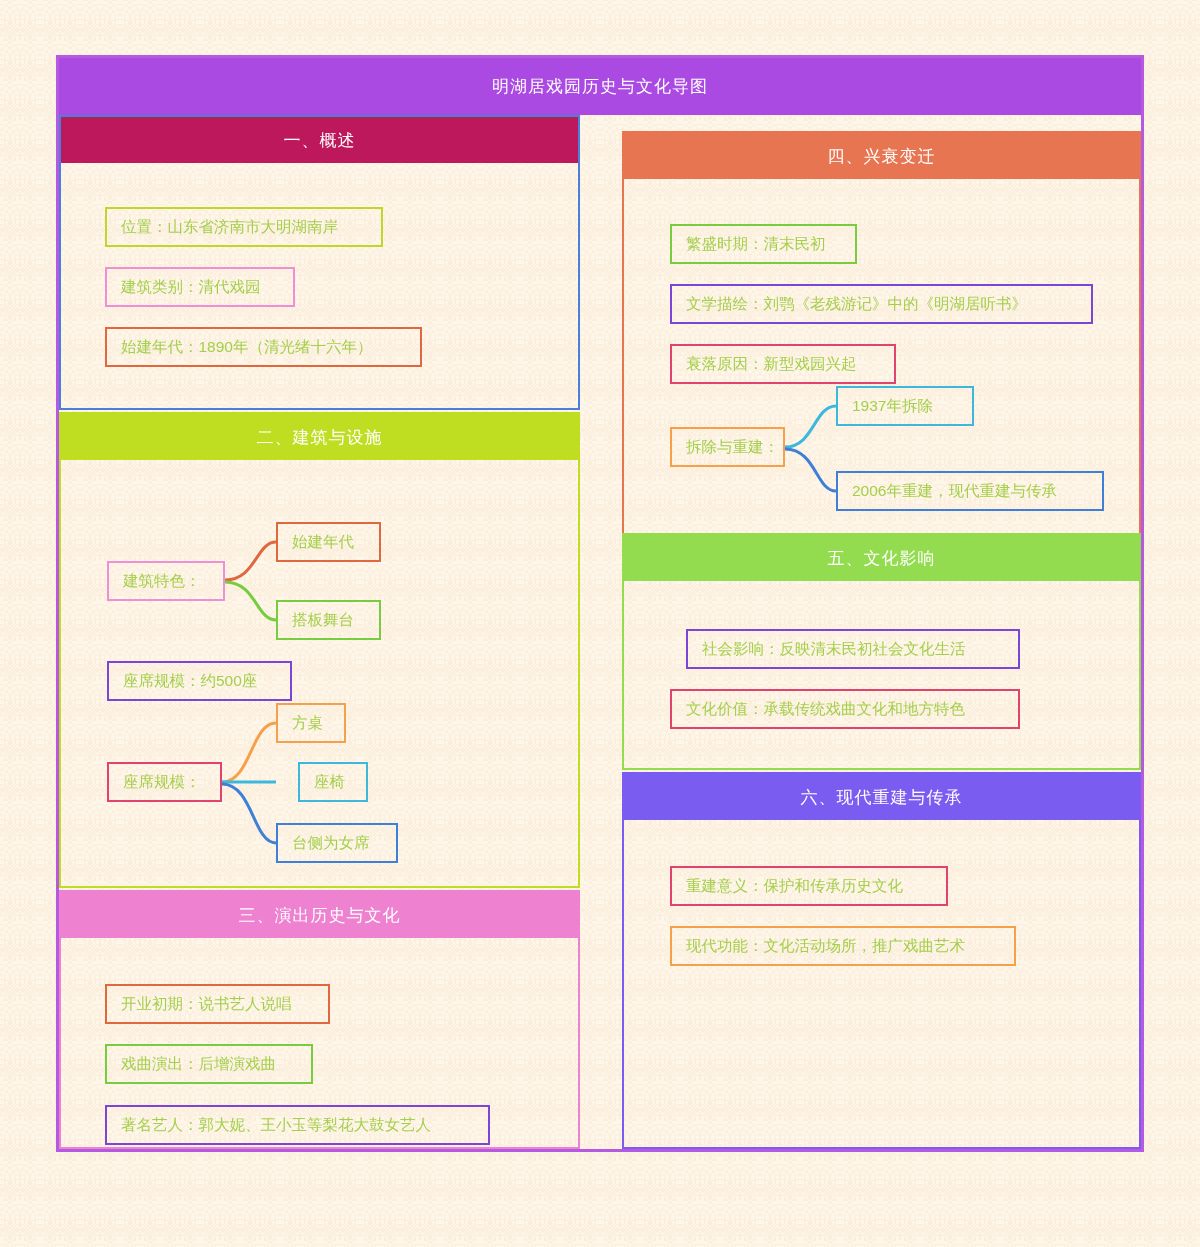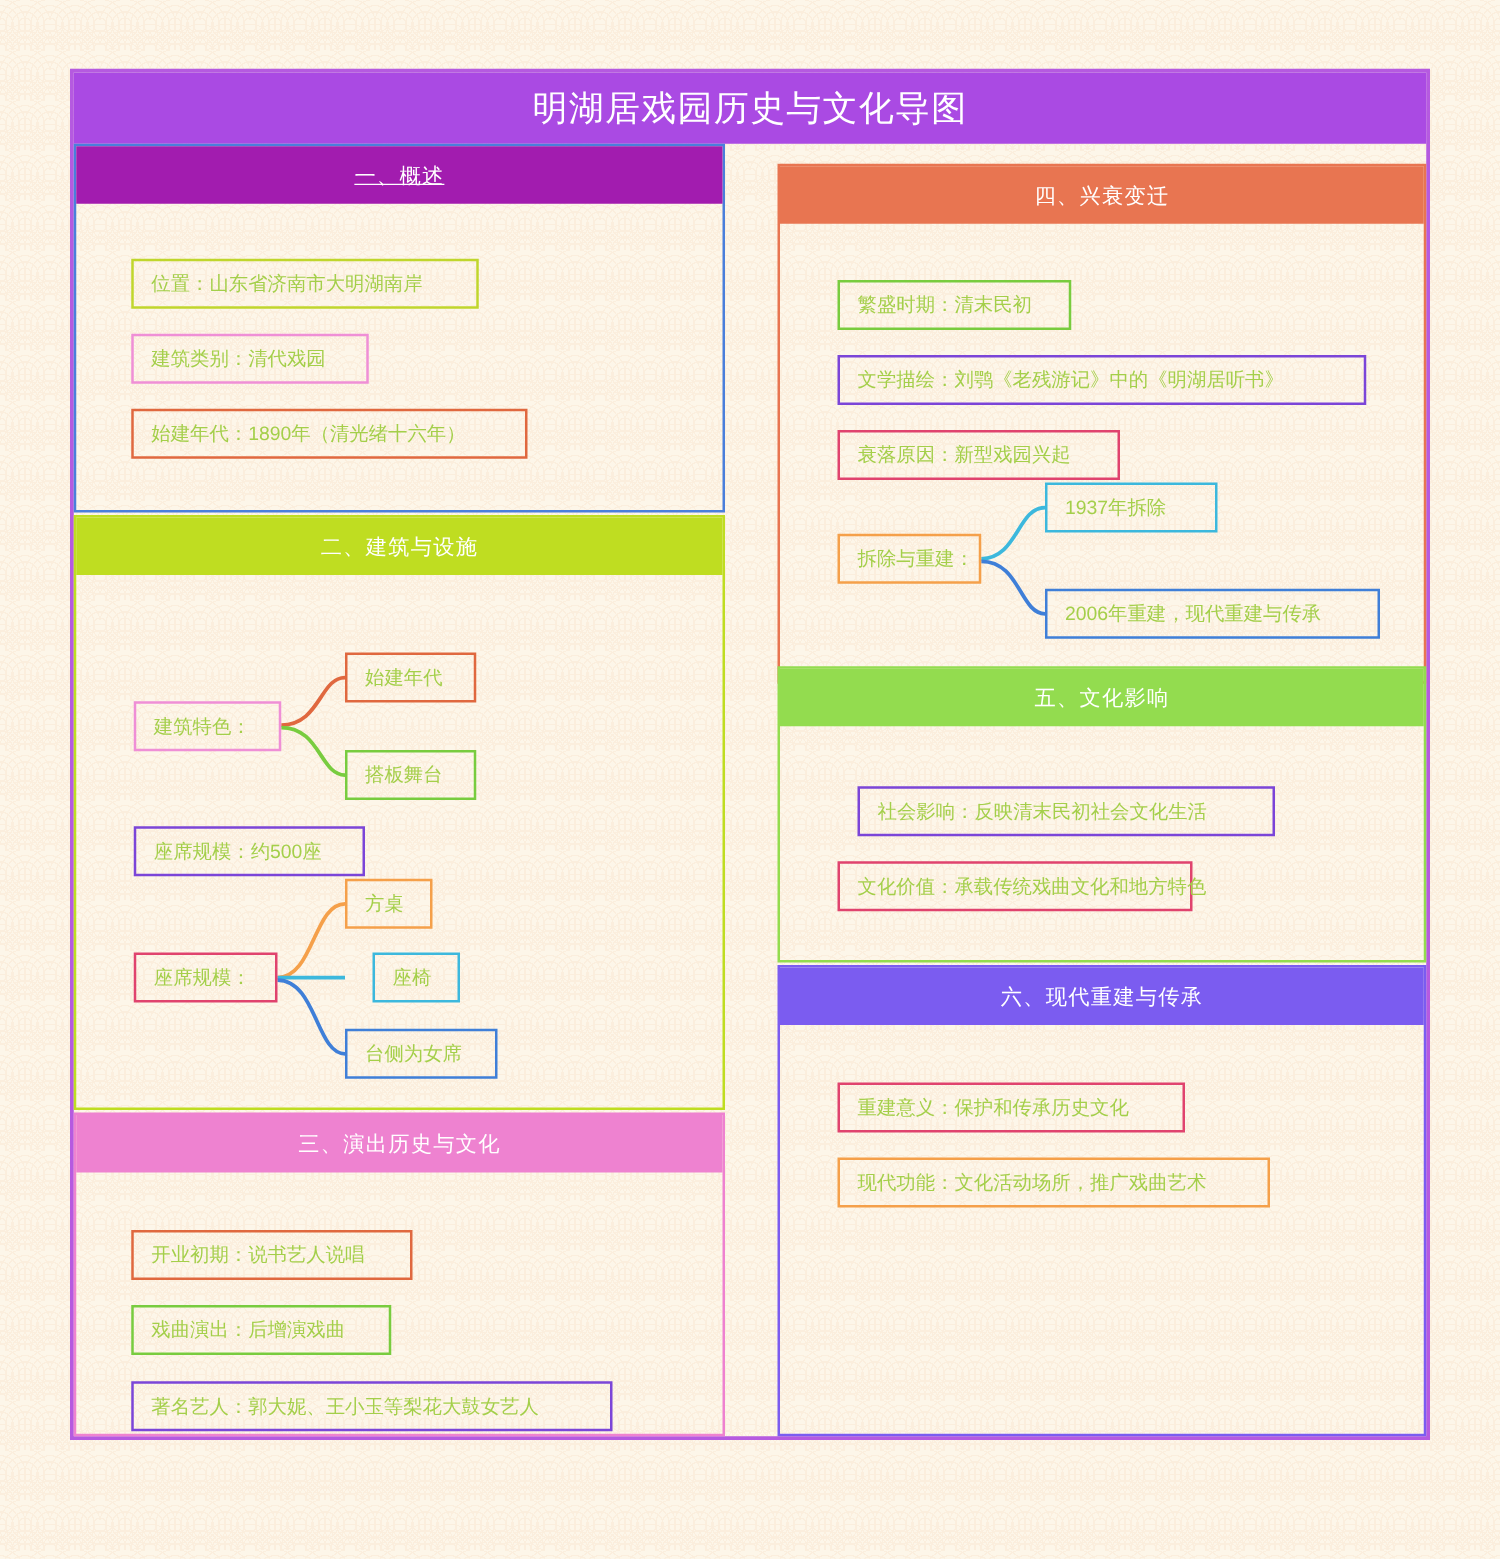--- a/index.html
+++ b/index.html
@@ -39,21 +39,21 @@
 
   .map-frame{
     position:absolute;left:56px;top:55px;width:1088px;height:1097px;
     border:3px solid #b55ae0;box-sizing:border-box;
   }
 
   .map-title{
     position:absolute;left:59px;top:58px;width:1082px;height:57px;
     background:#aa4ae3;color:#fff;
     display:flex;align-items:center;justify-content:center;
-    font-size:28px;letter-spacing:1px;
+    font-size:17px;letter-spacing:1px;
   }
 
   .column{position:absolute;}
   .col-left{left:59px;top:115px;width:521px;height:1034px;}
   .col-right{left:622px;top:115px;width:519px;height:1034px;}
 
   .section{position:absolute;left:0;width:100%;box-sizing:border-box;border:2px solid;}
   .sec-head{
     height:46px;display:flex;align-items:center;justify-content:center;
     color:#fff;font-size:17px;letter-spacing:1px;
@@ -74,21 +74,21 @@
 
 <div class="canvas">
 
   <div class="map-frame"></div>
 
   <div class="map-title">明湖居戏园历史与文化导图</div>
 
   <div class="column col-left">
 
     <div class="section" style="top:0;height:295px;border-color:#4a7fdb;">
-      <div class="sec-head" style="background:#a21caf;text-decoration:underline;">一、概述</div>
+      <div class="sec-head" style="background:#be185d;">一、概述</div>
       <div class="sec-body" style="height:245px;">
         <div class="node" style="left:44px;top:44px;width:278px;height:40px;border-color:#c0d62c;">位置：山东省济南市大明湖南岸</div>
         <div class="node" style="left:44px;top:104px;width:190px;height:40px;border-color:#ef8fd6;">建筑类别：清代戏园</div>
         <div class="node" style="left:44px;top:164px;width:317px;height:40px;border-color:#e0683f;">始建年代：1890年（清光绪十六年）</div>
       </div>
     </div>
 
     <div class="section" style="top:297px;height:476px;border-color:#bfdd21;">
       <div class="sec-head" style="background:#bfdd21;">二、建筑与设施</div>
       <div class="sec-body" style="height:426px;">
@@ -144,21 +144,21 @@
         <div class="node" style="left:46px;top:248px;width:115px;height:40px;border-color:#f5a04a;">拆除与重建：</div>
         <div class="node" style="left:212px;top:207px;width:138px;height:40px;border-color:#3cb8dd;">1937年拆除</div>
         <div class="node" style="left:212px;top:292px;width:268px;height:40px;border-color:#3f7fd8;">2006年重建，现代重建与传承</div>
       </div>
     </div>
 
     <div class="section" style="top:418px;height:237px;border-color:#93dc4f;">
       <div class="sec-head" style="background:#93dc4f;">五、文化影响</div>
       <div class="sec-body" style="height:187px;">
         <div class="node" style="left:46px;top:48px;width:334px;height:40px;border-color:#7b45d8;margin-left:16px;">社会影响：反映清末民初社会文化生活</div>
-        <div class="node" style="left:46px;top:108px;width:284px;height:40px;border-color:#e0436e;">文化价值：承载传统戏曲文化和地方特色</div>
+        <div class="node" style="left:46px;top:108px;width:350px;height:40px;border-color:#e0436e;">文化价值：承载传统戏曲文化和地方特色</div>
       </div>
     </div>
 
     <div class="section" style="top:657px;height:377px;border-color:#7b5cf0;">
       <div class="sec-head" style="background:#7b5cf0;">六、现代重建与传承</div>
       <div class="sec-body" style="height:327px;">
         <div class="node" style="left:46px;top:46px;width:278px;height:40px;border-color:#e0436e;">重建意义：保护和传承历史文化</div>
         <div class="node" style="left:46px;top:106px;width:346px;height:40px;border-color:#f5a04a;">现代功能：文化活动场所，推广戏曲艺术</div>
       </div>
     </div>

